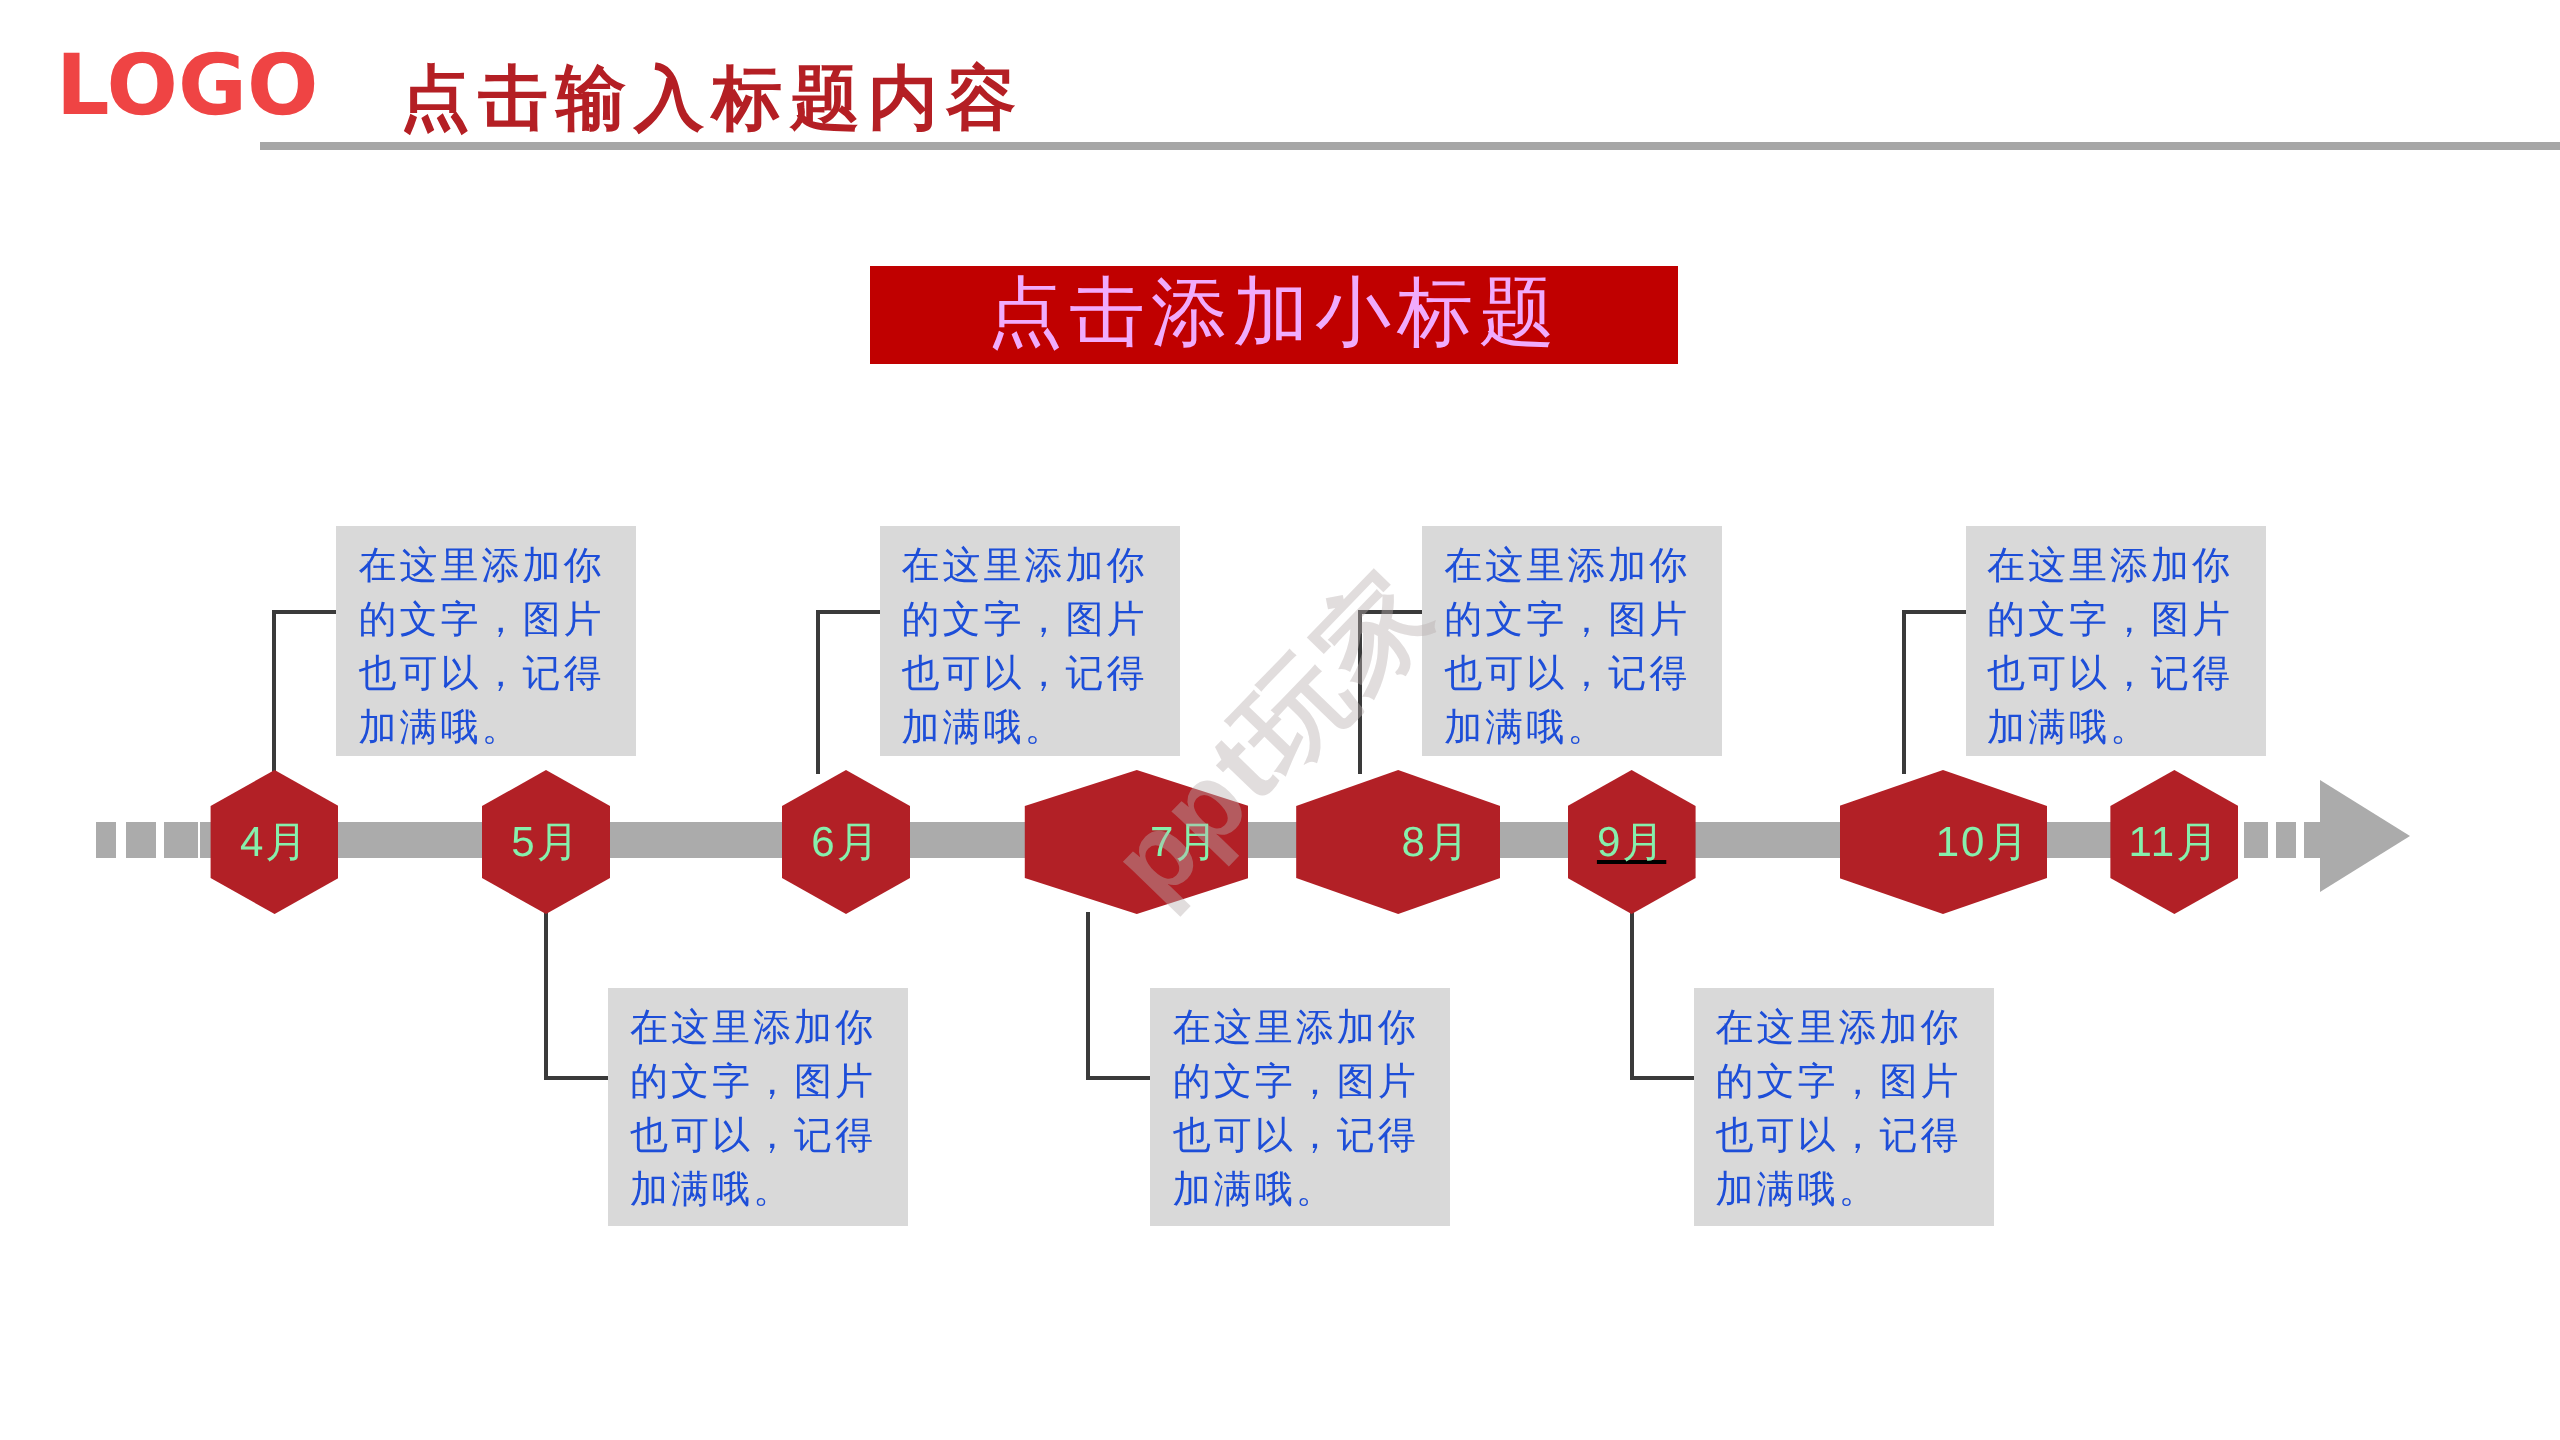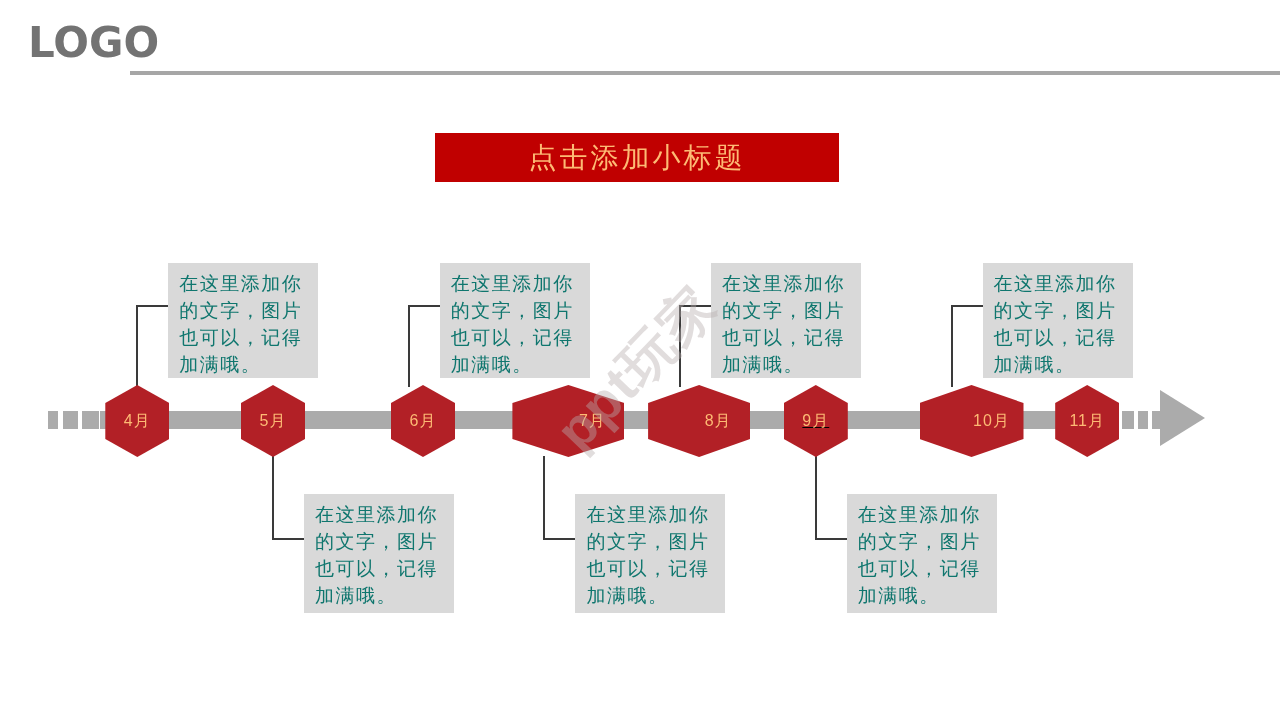--- a/index.html
+++ b/index.html
@@ -4,35 +4,35 @@
 <style>
   html,body{margin:0;padding:0;background:#fff;}
   .slide{
     position:relative;width:1280px;height:720px;background:#ffffff;
     overflow:hidden;font-family:"Liberation Sans",sans-serif;
   }
   
   .logo{
     position:absolute;left:28px;top:18px;
     font-family:"DejaVu Sans",sans-serif;font-weight:bold;
-    font-size:42px;color:#737373;letter-spacing:0px;
+    font-size:42px;color:#ef4444;letter-spacing:0px;
   }
   .page-title{
     position:absolute;left:200px;top:26px;margin:0;
     font-size:35px;font-weight:bold;color:#b41f24;letter-spacing:4px;
   }
   .header-line{
     position:absolute;left:130px;top:71px;width:1150px;height:4px;
     background:#a6a6a6;
   }
   
   .banner{
     position:absolute;left:435px;top:133px;width:404px;height:49px;
-    background:#c00000;color:#fdba74;text-align:center;line-height:49px;
-    font-size:28px;letter-spacing:3px;
+    background:#c00000;color:#f0abfc;text-align:center;line-height:49px;
+    font-size:38px;letter-spacing:3px;
   }
   
   .watermark{
     position:absolute;left:497px;top:332px;width:280px;text-align:center;
     transform:rotate(-46deg);font-size:54px;font-weight:bold;
     color:rgba(184,174,174,0.42);letter-spacing:2px;z-index:9;
     pointer-events:none;white-space:nowrap;
   }
   
   .bar{position:absolute;left:100px;top:411px;width:1018px;height:18px;background:#ababab;}
@@ -41,41 +41,42 @@
     position:absolute;left:1160px;top:390px;width:0;height:0;
     border-top:28px solid transparent;border-bottom:28px solid transparent;
     border-left:45px solid #ababab;
   }
   .item{display:contents;}
   .hex{
     position:absolute;top:385px;width:64px;height:72px;background:#b22026;
     clip-path:polygon(50% 0%,100% 25%,100% 75%,50% 100%,0% 75%,0% 25%);
     display:flex;align-items:center;justify-content:center;z-index:3;
   }
-  .month{color:#fdba74;font-size:16px;letter-spacing:1px;}
+  .month{color:#86efac;font-size:21px;letter-spacing:1px;}
   .conn-v{position:absolute;width:2px;background:#3a3a3a;z-index:2;}
   .conn-v.top{top:305px;height:82px;}
   .conn-v.bottom{top:456px;height:84px;}
   .conn-h{position:absolute;height:2px;width:33px;background:#3a3a3a;z-index:2;}
   .conn-h.top{top:305px;}
   .conn-h.bottom{top:538px;}
   .note{
-    position:absolute;width:150px;background:#d9d9d9;color:#0f766e;
+    position:absolute;width:150px;background:#d9d9d9;color:#1d4ed8;
     font-size:19px;line-height:27px;letter-spacing:1.5px;
     box-sizing:border-box;padding:7px 5px 0 11px;z-index:4;text-align:left;
   }
   .note.top{top:263px;height:115px;}
   .note.bottom{top:494px;height:119px;}
 </style>
 </head>
 <body>
 
 <div class="slide">
 
   <div class="logo">LOGO</div>
+  <h1 class="page-title">点击输入标题内容</h1>
   <div class="header-line"></div>
 
   <div class="banner">点击添加小标题</div>
 
   <div class="watermark">ppt玩家</div>
 
   <div class="bar"></div>
   <div class="dash" style="left:48px;width:10px;"></div>
   <div class="dash" style="left:63px;width:15px;"></div>
   <div class="dash" style="left:82px;width:17px;"></div>

